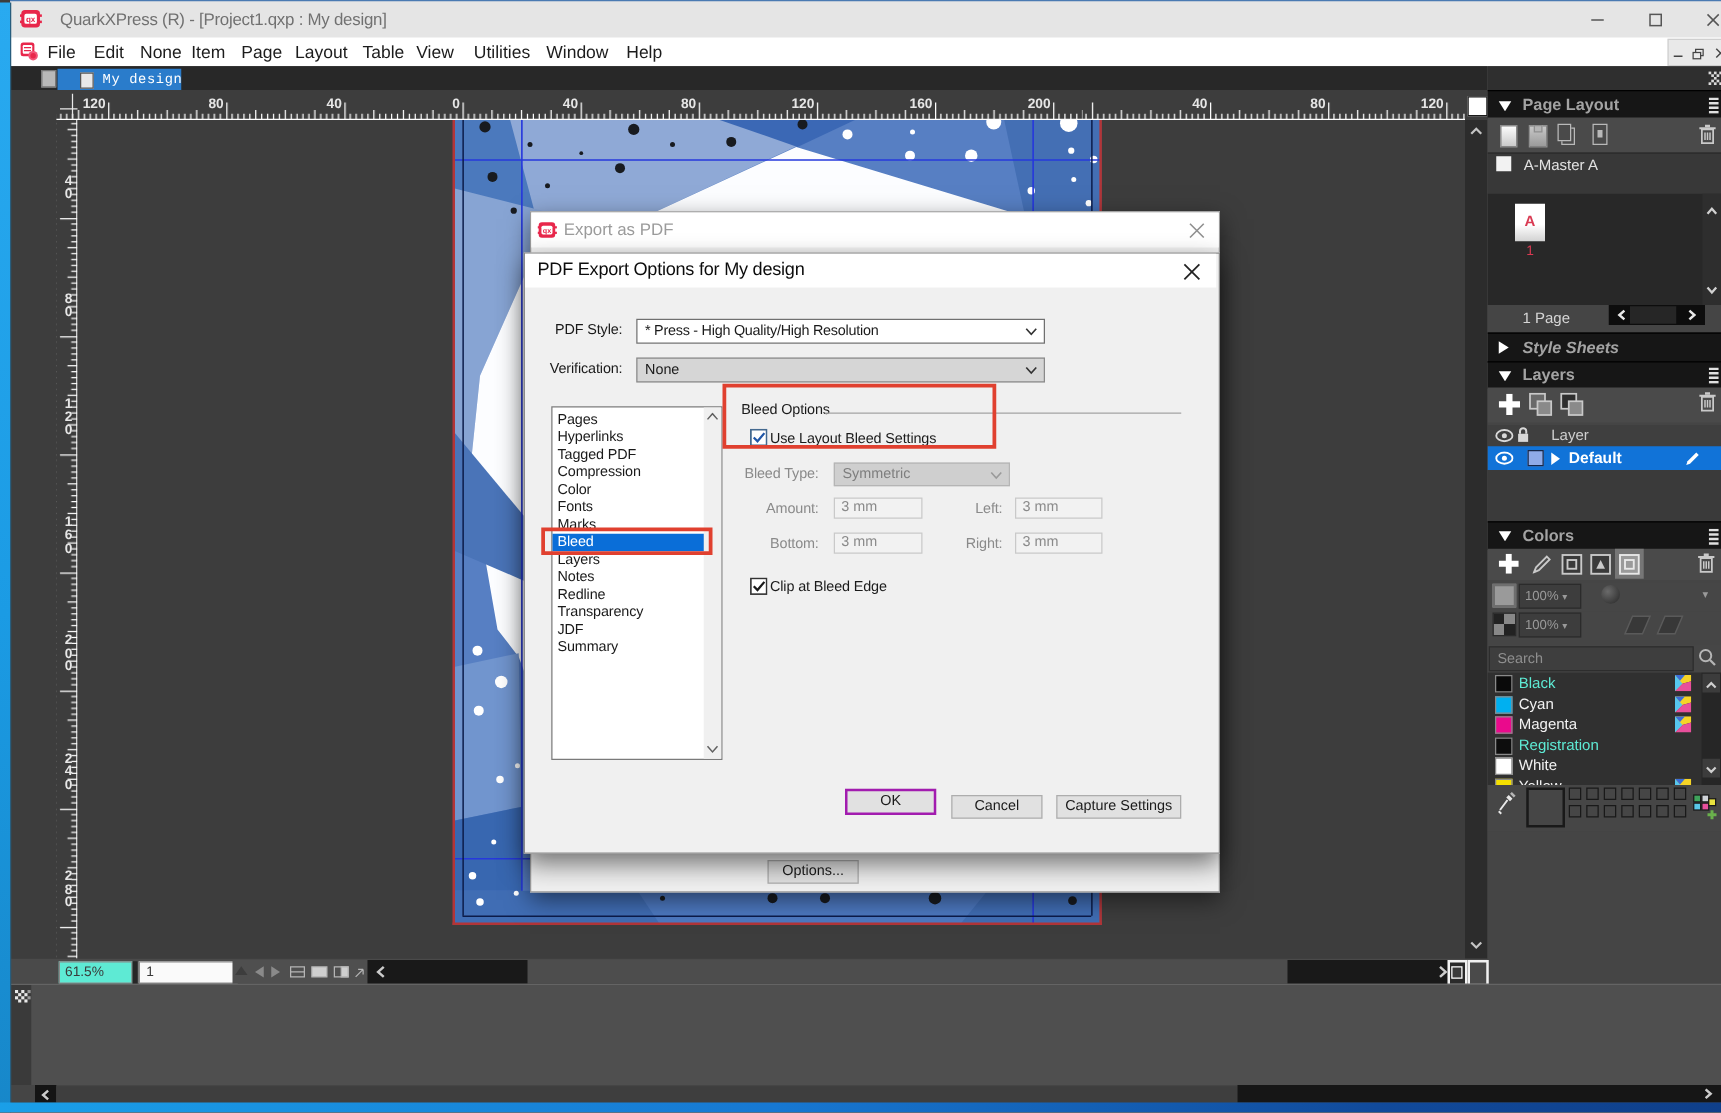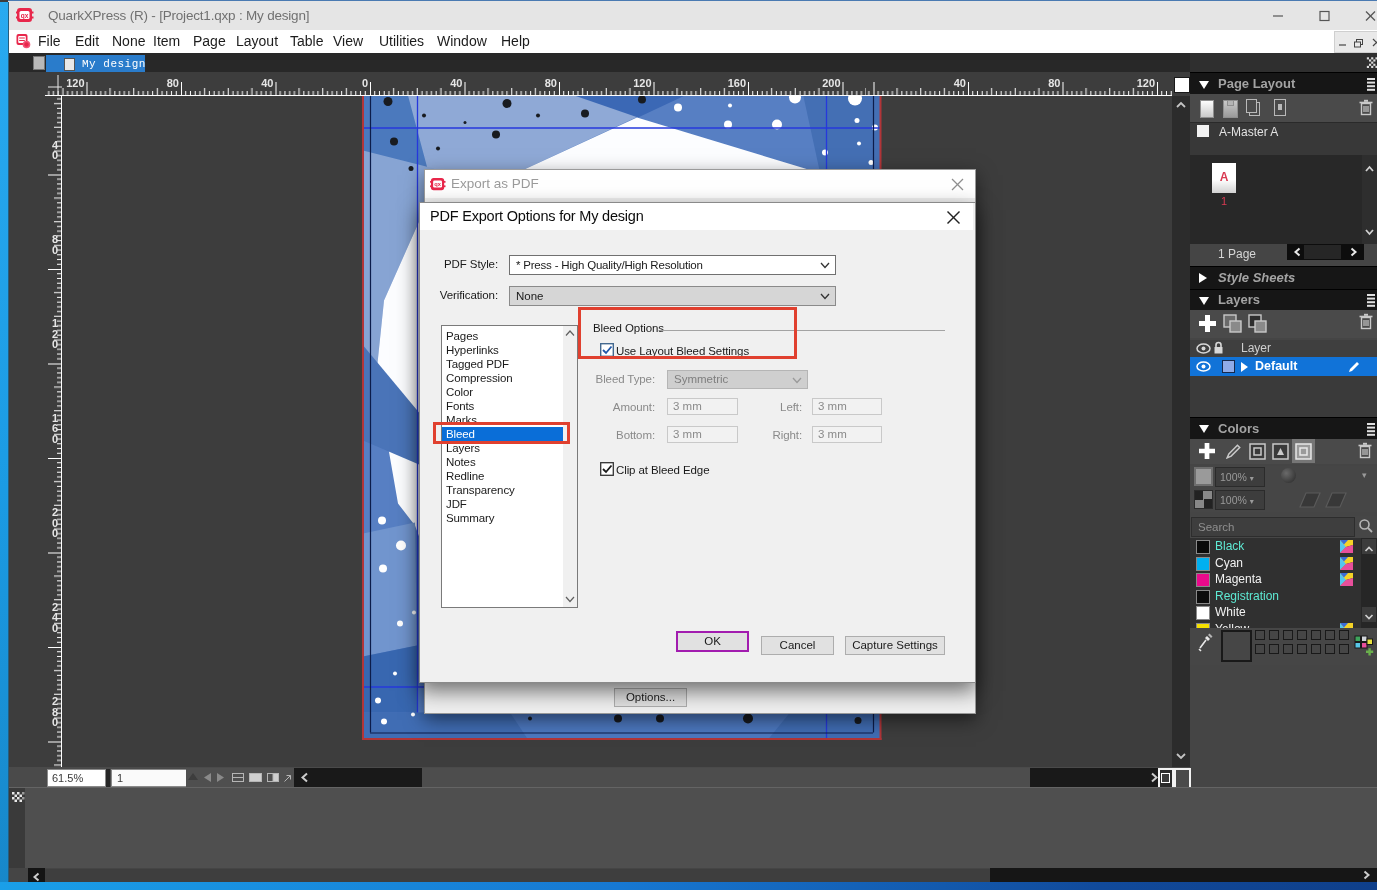--- a/index.html
+++ b/index.html
@@ -576,21 +576,21 @@
             <rect x="7.5" y="3" width="5.5" height="5.5" fill="#cfd3d8"></rect>
           <rect x="1" y="9.5" width="5.5" height="5.5" fill="#58c7e8"></rect>
             <rect x="7.5" y="9.5" width="5.5" height="5.5" fill="#e84f9b"></rect>
           <rect x="13" y="6" width="5.5" height="5.5" fill="#e8e23f"></rect>
         </g>
         <path d="M14 17 H17 V20 H20 V23 H17 V26 H14 V23 H11 V20 H14 Z" fill="#6ab04c" transform="scale(0.8) translate(4,2)"></path>
       </svg>
     </div>
   </div>
   <div class="abs" id="statusbar">
-    <div class="abs" style="left:39px;top:2px;width:53px;height:16px;background:#ffffff;border:1px solid #8a8a8a;font-size:11px;color:#3a3a3a;padding-left:4px;line-height:16px;">61.5%</div>
+    <div class="abs" style="left:39px;top:2px;width:53px;height:16px;background:#5eead4;border:1px solid #8a8a8a;font-size:11px;color:#3a3a3a;padding-left:4px;line-height:16px;">61.5%</div>
     <div class="abs" style="left:98px;top:2px;width:4px;height:18px;background:#262626;"></div>
     <div class="abs" style="left:103px;top:2px;width:72px;height:16px;background:#fafafa;border:1px solid #8a8a8a;font-size:11px;color:#3a3a3a;padding-left:5px;line-height:16px;">1</div>
     <div class="abs" style="left:178px;top:1px;width:108px;height:19px;background:#4f4f4f;">
       <svg width="108" height="19" viewBox="0 0 108 19">
         <polygon points="7,5 12,12 2,12" fill="#3d3d3d"></polygon>
         <polygon points="18,9.5 25,5 25,14" fill="#8a8a8a"></polygon>
         <polygon points="38,9.5 31,5 31,14" fill="#8a8a8a"></polygon>
         <g stroke="#b5b5b5" stroke-width="1" fill="none">
           <rect x="46.5" y="5.5" width="11" height="8"></rect>
             <line x1="46.5" y1="9.5" x2="57.5" y2="9.5"></line>

